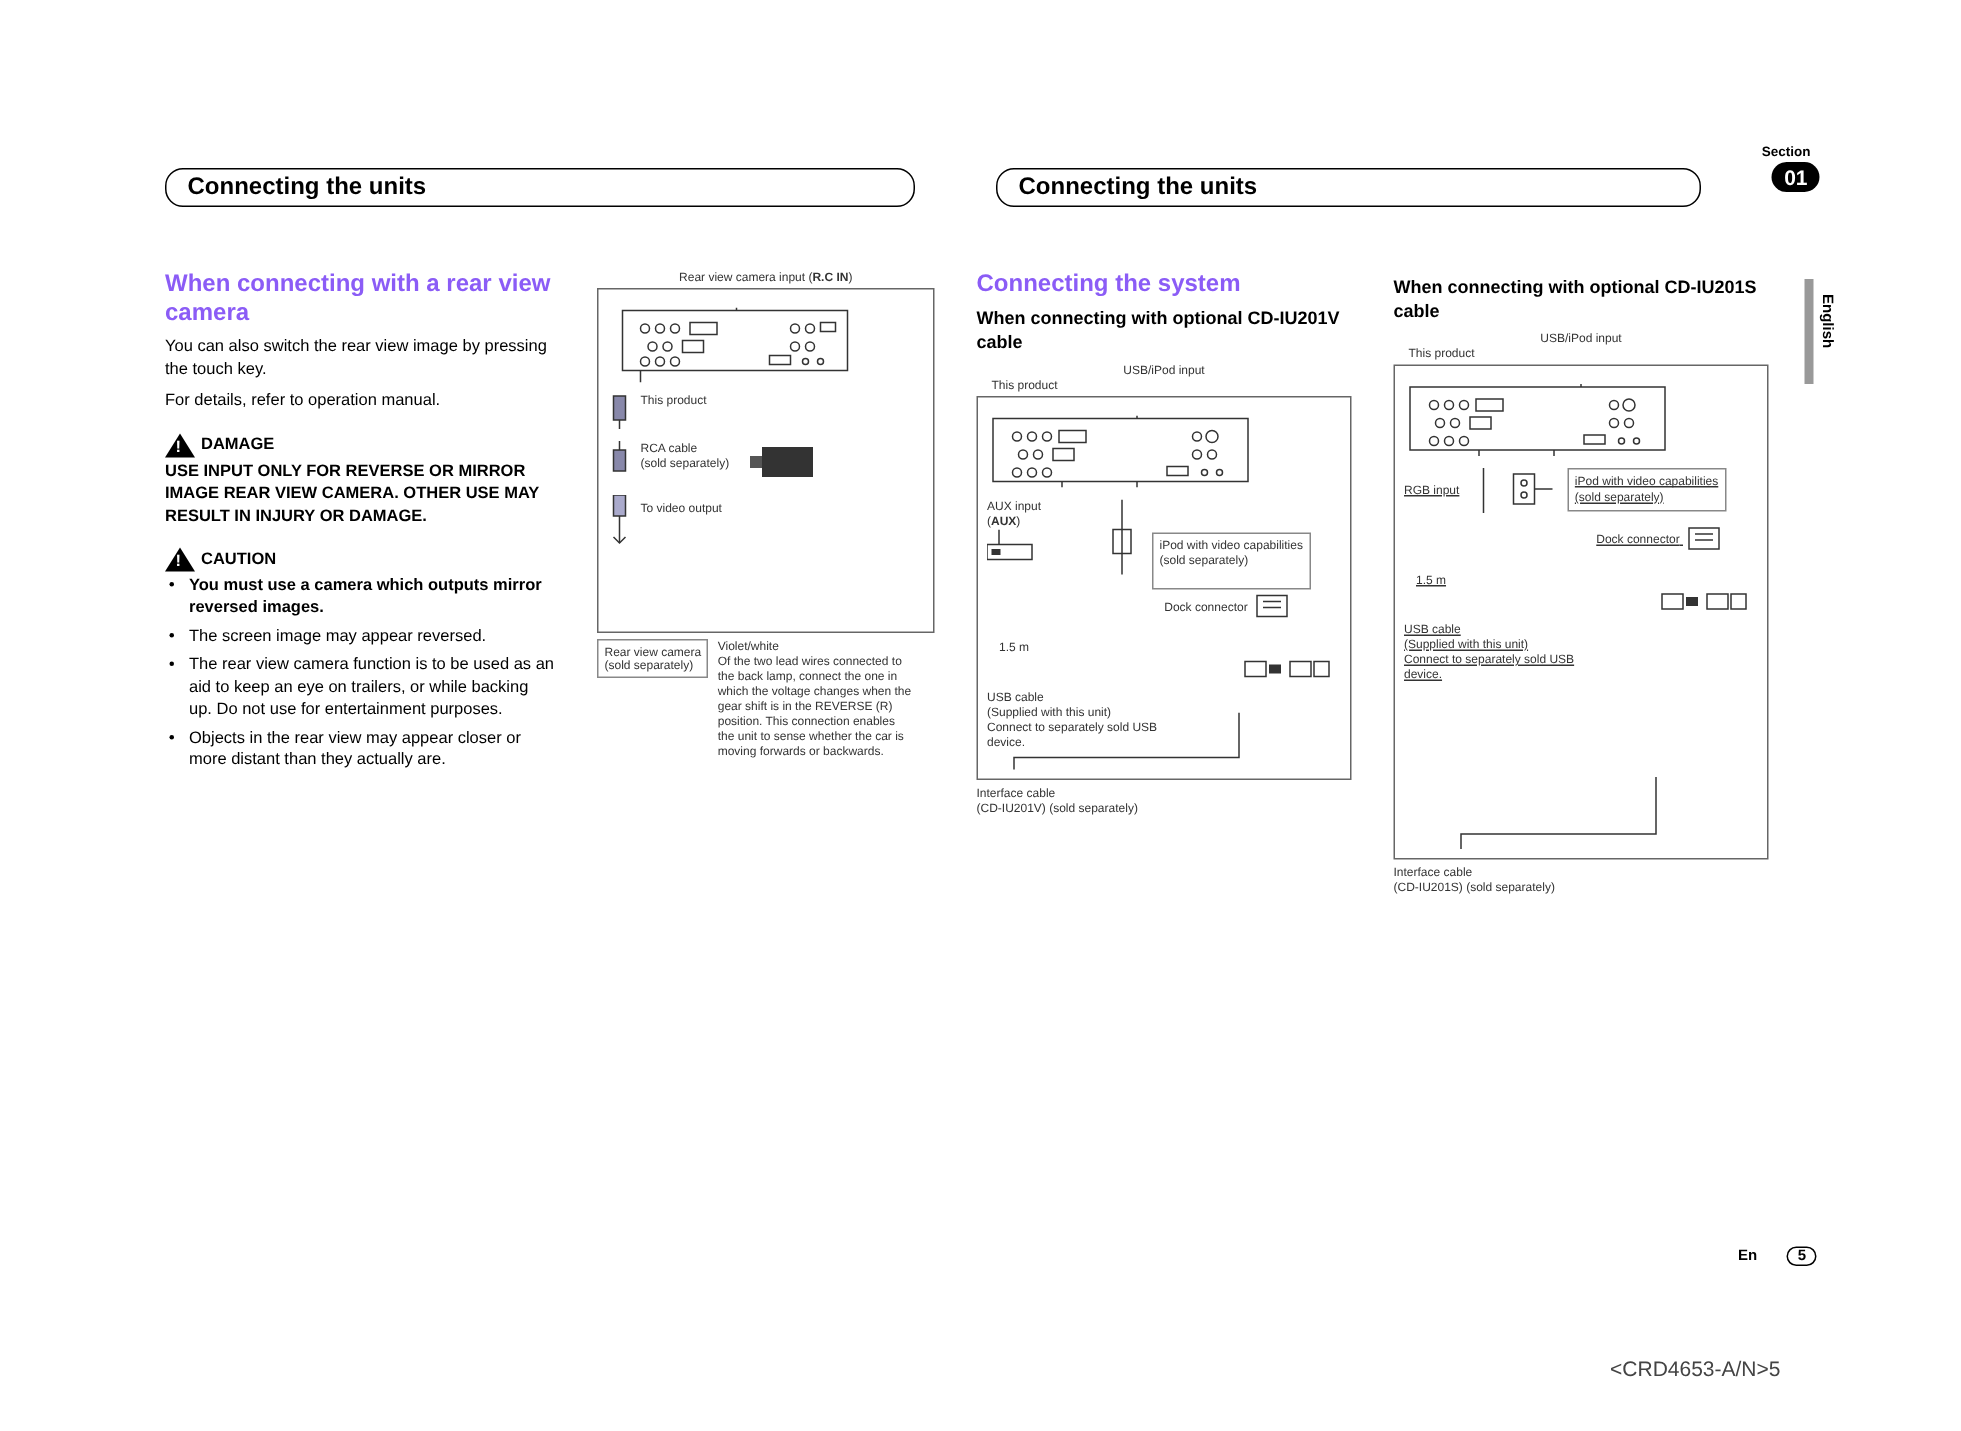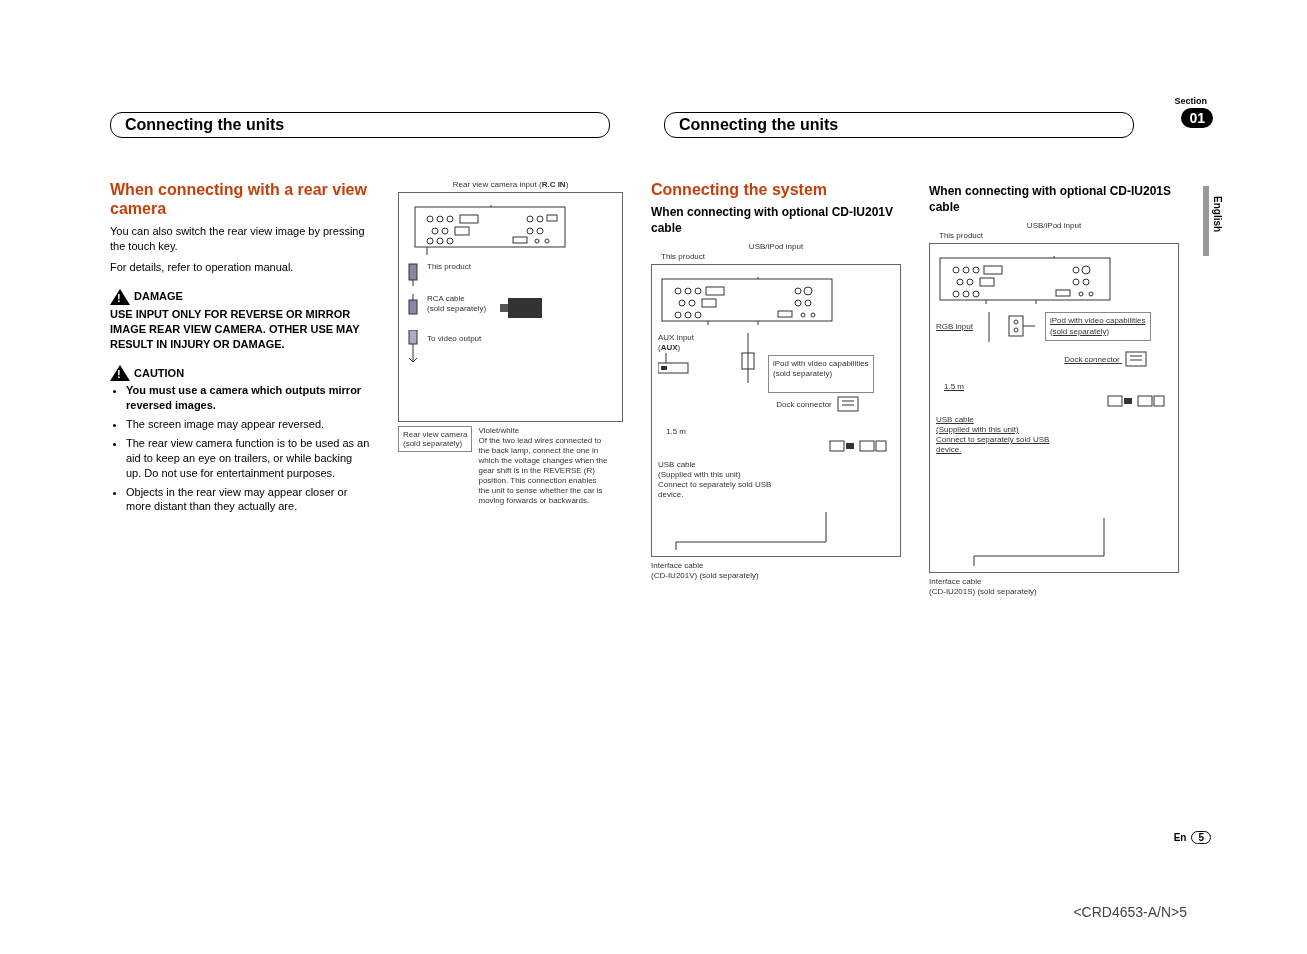--- a/index.html
+++ b/index.html
@@ -68,21 +68,21 @@
     top: 180px;
     left: 110px;
     width: 1090px;
   }
   .col { flex: 1 1 0; }
   .col1 { max-width: 260px; font-size: 11px; line-height: 1.35; }
   .col2 { max-width: 225px; font-size: 9px; }
   .col3 { max-width: 250px; font-size: 11px; }
   .col4 { max-width: 250px; font-size: 11px; }
   h2.blue {
-    color: #c2410c;
+    color: #8b5cf6;
     font-size: 16px;
     font-weight: bold;
     margin-bottom: 6px;
     line-height: 1.2;
   }
   h3.black {
     font-size: 12px;
     font-weight: bold;
     margin: 4px 0 6px;
     line-height: 1.3;
@@ -132,21 +132,21 @@
     font-size: 14px;
     color: #444;
   }
   .page-num {
     position: absolute;
     bottom: 110px;
     right: 96px;
     font-size: 10px;
     display: flex;
     align-items: center;
-    gap: 5px;
+    gap: 20px;
   }
   .page-num .circ {
     border: 1.5px solid #000;
     border-radius: 10px;
     padding: 0 6px;
     font-weight: bold;
   }
 </style>
 </head>
 <body>
@@ -259,21 +259,21 @@
         </div>
       </div>
     </div>
 
     <div class="col col3">
       <h2 class="blue">Connecting the system</h2>
       <h3 class="black">When connecting with optional CD-IU201V cable</h3>
       <div class="small-label" style="text-align:center;">USB/iPod input</div>
       <div class="small-label" style="margin-left:10px;">This product</div>
 
-      <div class="diagram-box" style="height:293px;margin-top:2px;">
+      <div class="diagram-box" style="height:256px;margin-top:2px;">
         <svg class="unit-svg" width="180" height="48">
           <rect x="4" y="2" width="170" height="42" fill="none" stroke="#333"></rect>
           <circle cx="20" cy="14" r="3" fill="none" stroke="#333"></circle>
             <circle cx="30" cy="14" r="3" fill="none" stroke="#333"></circle>
             <circle cx="40" cy="14" r="3" fill="none" stroke="#333"></circle>
             <rect x="48" y="10" width="18" height="8" fill="none" stroke="#333"></rect>
           <circle cx="24" cy="26" r="3" fill="none" stroke="#333"></circle>
             <circle cx="34" cy="26" r="3" fill="none" stroke="#333"></circle>
             <rect x="44" y="22" width="14" height="8" fill="none" stroke="#333"></rect>
           <circle cx="20" cy="38" r="3" fill="none" stroke="#333"></circle>

